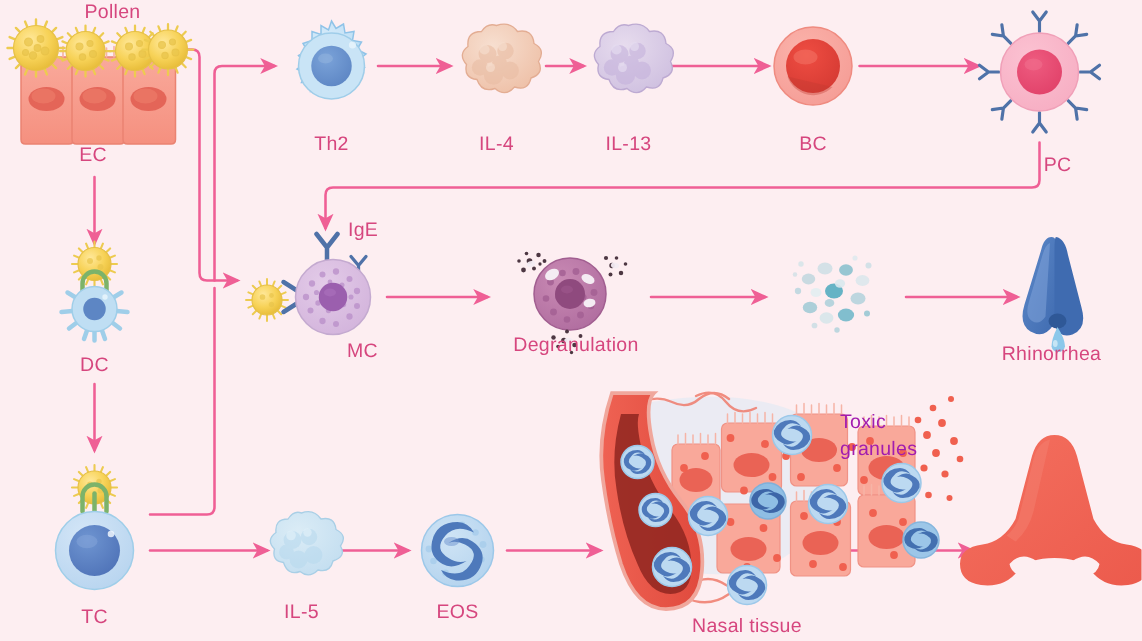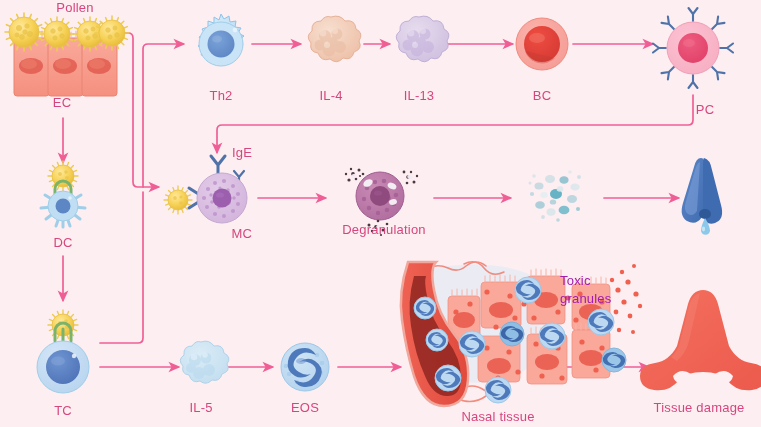--- a/index.html
+++ b/index.html
@@ -732,21 +732,21 @@
   <div class="lbl" style="left:32px;top:95px;width:60px;text-align:center;">EC</div>
   <div class="lbl" style="left:191px;top:88px;width:60px;">Th2</div>
   <div class="lbl" style="left:301px;top:88px;width:60px;">IL-4</div>
   <div class="lbl" style="left:389px;top:88px;width:60px;">IL-13</div>
   <div class="lbl" style="left:512px;top:88px;width:60px;">BC</div>
   <div class="lbl" style="left:675px;top:102px;width:60px;">PC</div>
   <div class="lbl" style="left:33px;top:235px;width:60px;">DC</div>
   <div class="lbl" style="left:232px;top:145px;width:40px;text-align:left;">IgE</div>
   <div class="lbl" style="left:192px;top:226px;width:60px;text-align:right;">MC</div>
   <div class="lbl" style="left:328px;top:222px;width:112px;">Degranulation</div>
+  <div class="lbl" style="left:649px;top:228px;width:104px;">Rhinorrhea</div>
   <div class="lbl" style="left:33px;top:403px;width:60px;">TC</div>
   <div class="lbl" style="left:171px;top:400px;width:60px;">IL-5</div>
   <div class="lbl" style="left:275px;top:400px;width:60px;">EOS</div>
   <div class="lbl" style="left:440px;top:409px;width:116px;">Nasal tissue</div>
   <div class="lbl grey" style="left:560px;top:273px;width:80px;text-align:left;">Toxic</div>
   <div class="lbl grey" style="left:560px;top:291px;width:80px;text-align:left;">granules</div>
-  <div class="lbl" style="left:637px;top:400px;width:124px;">Tissue damage</div>
 
 </div>
 
 </body></html>

